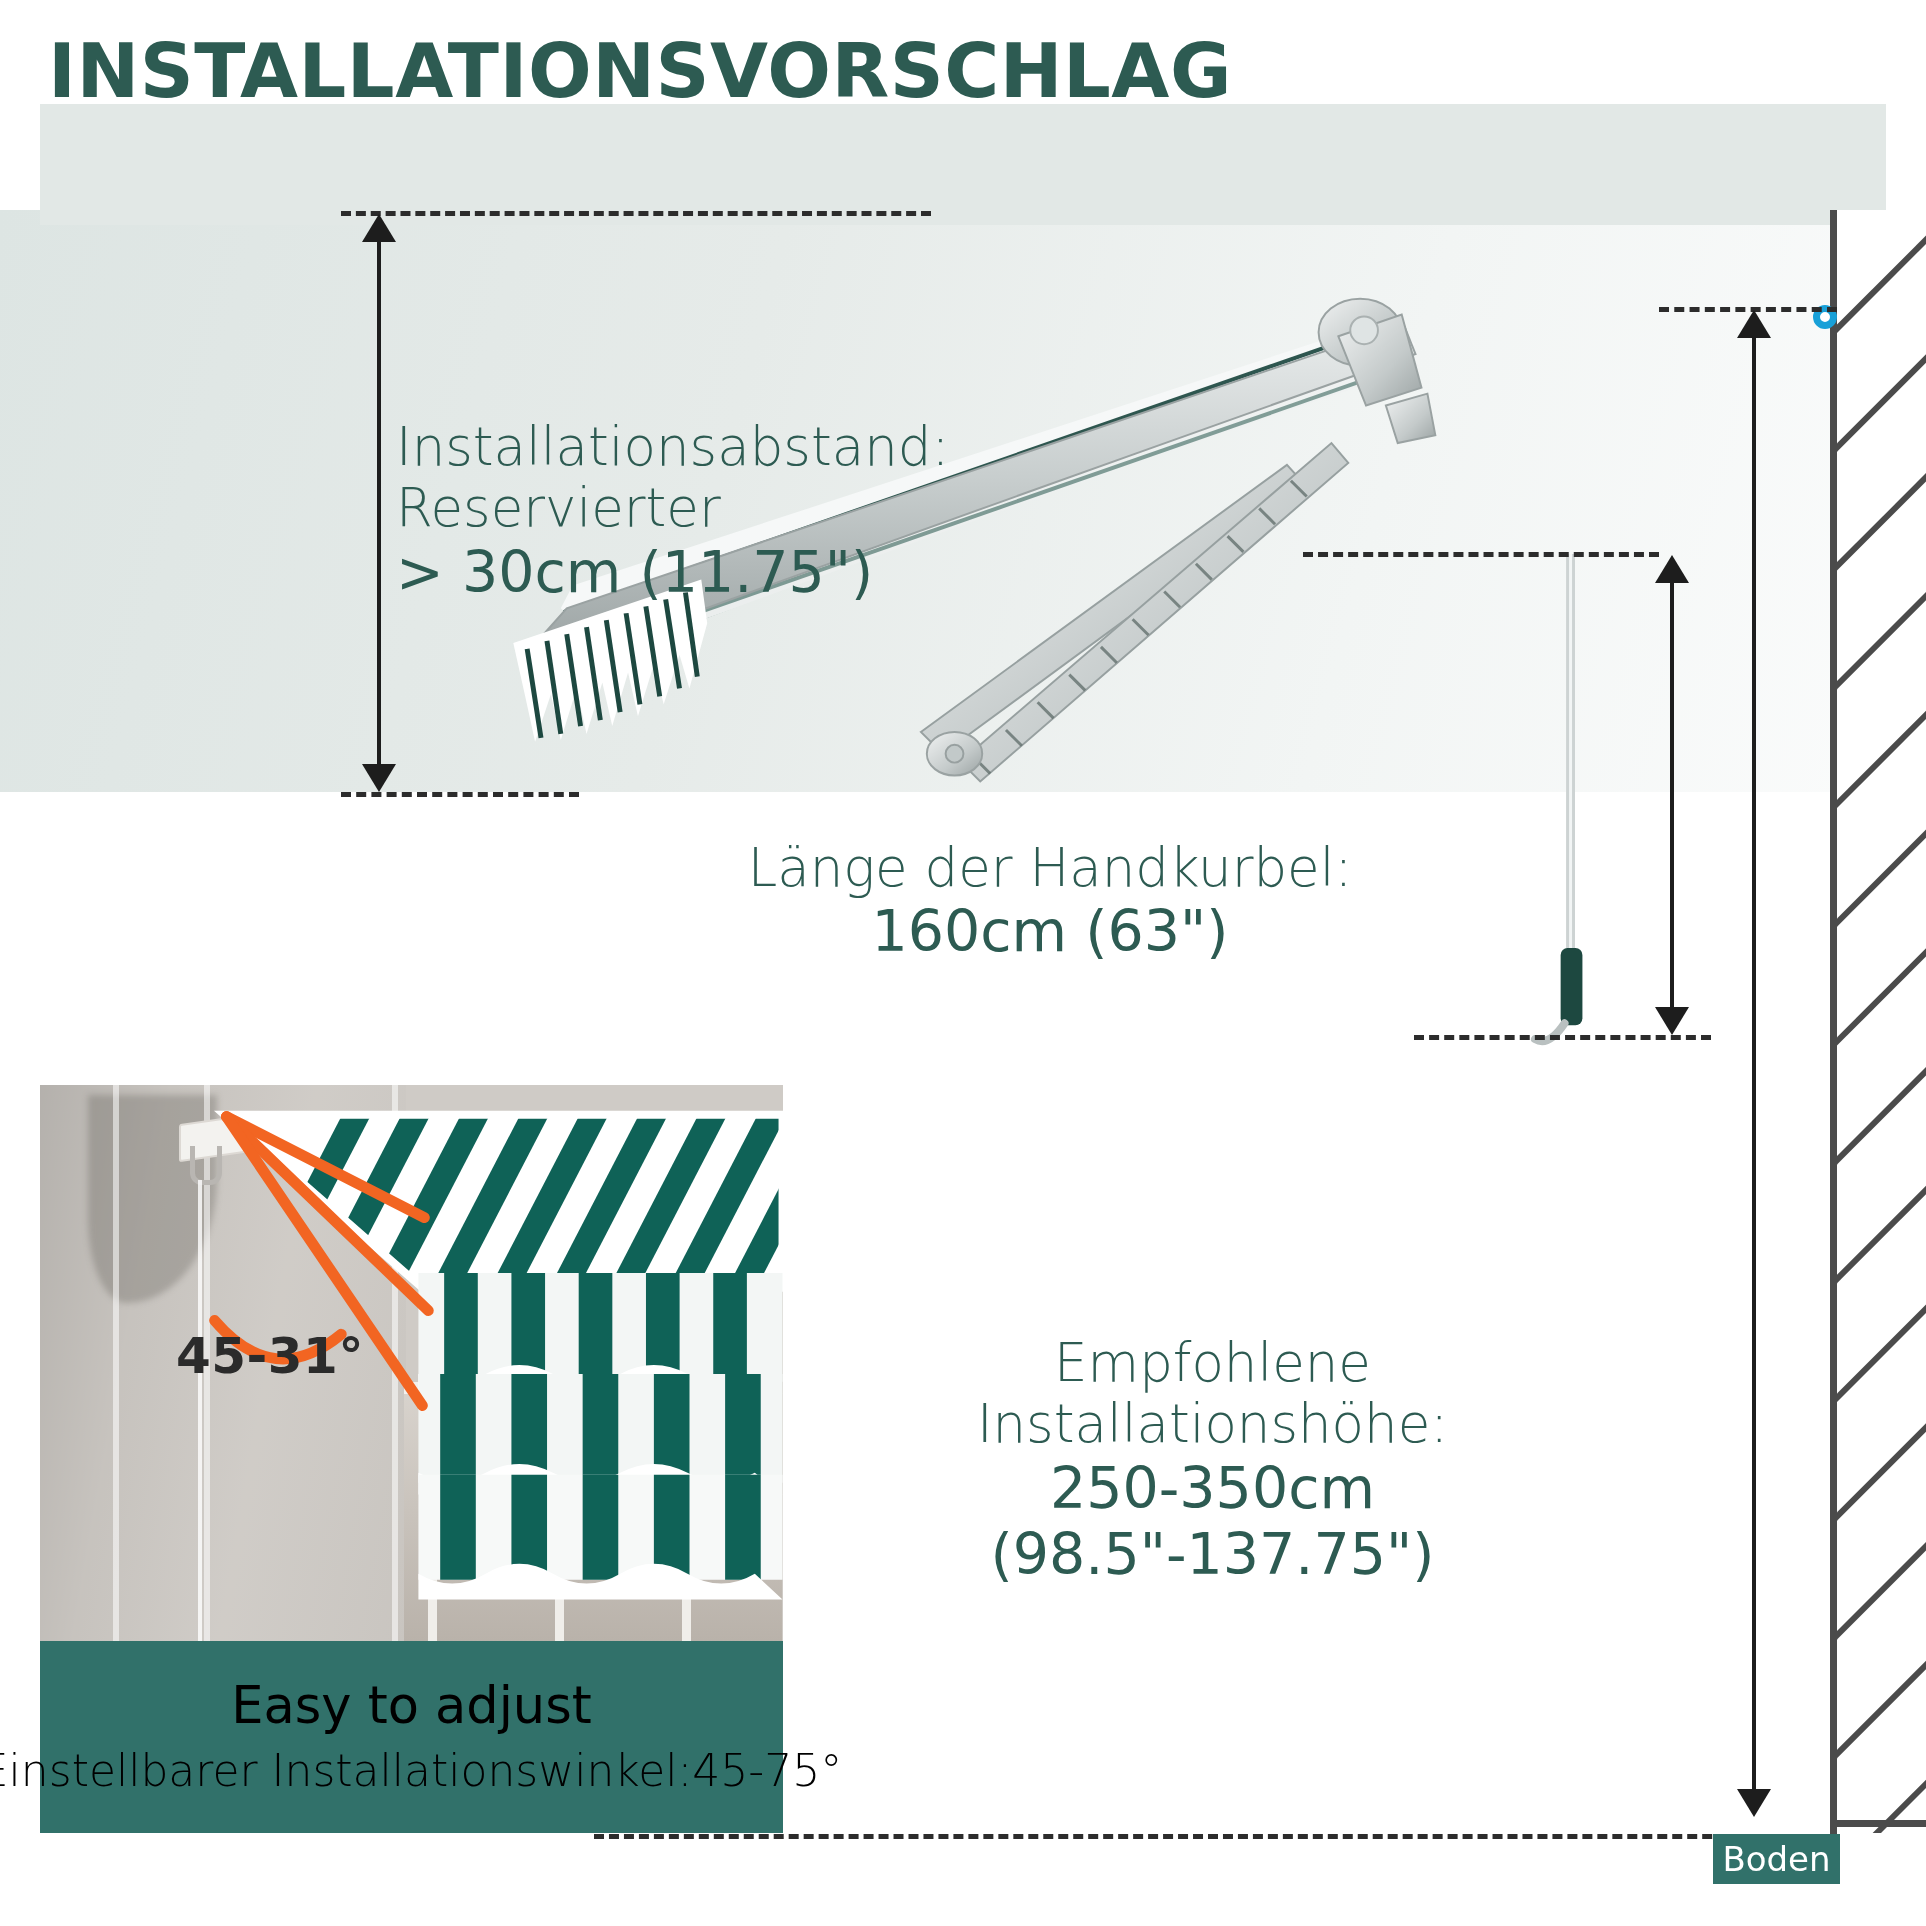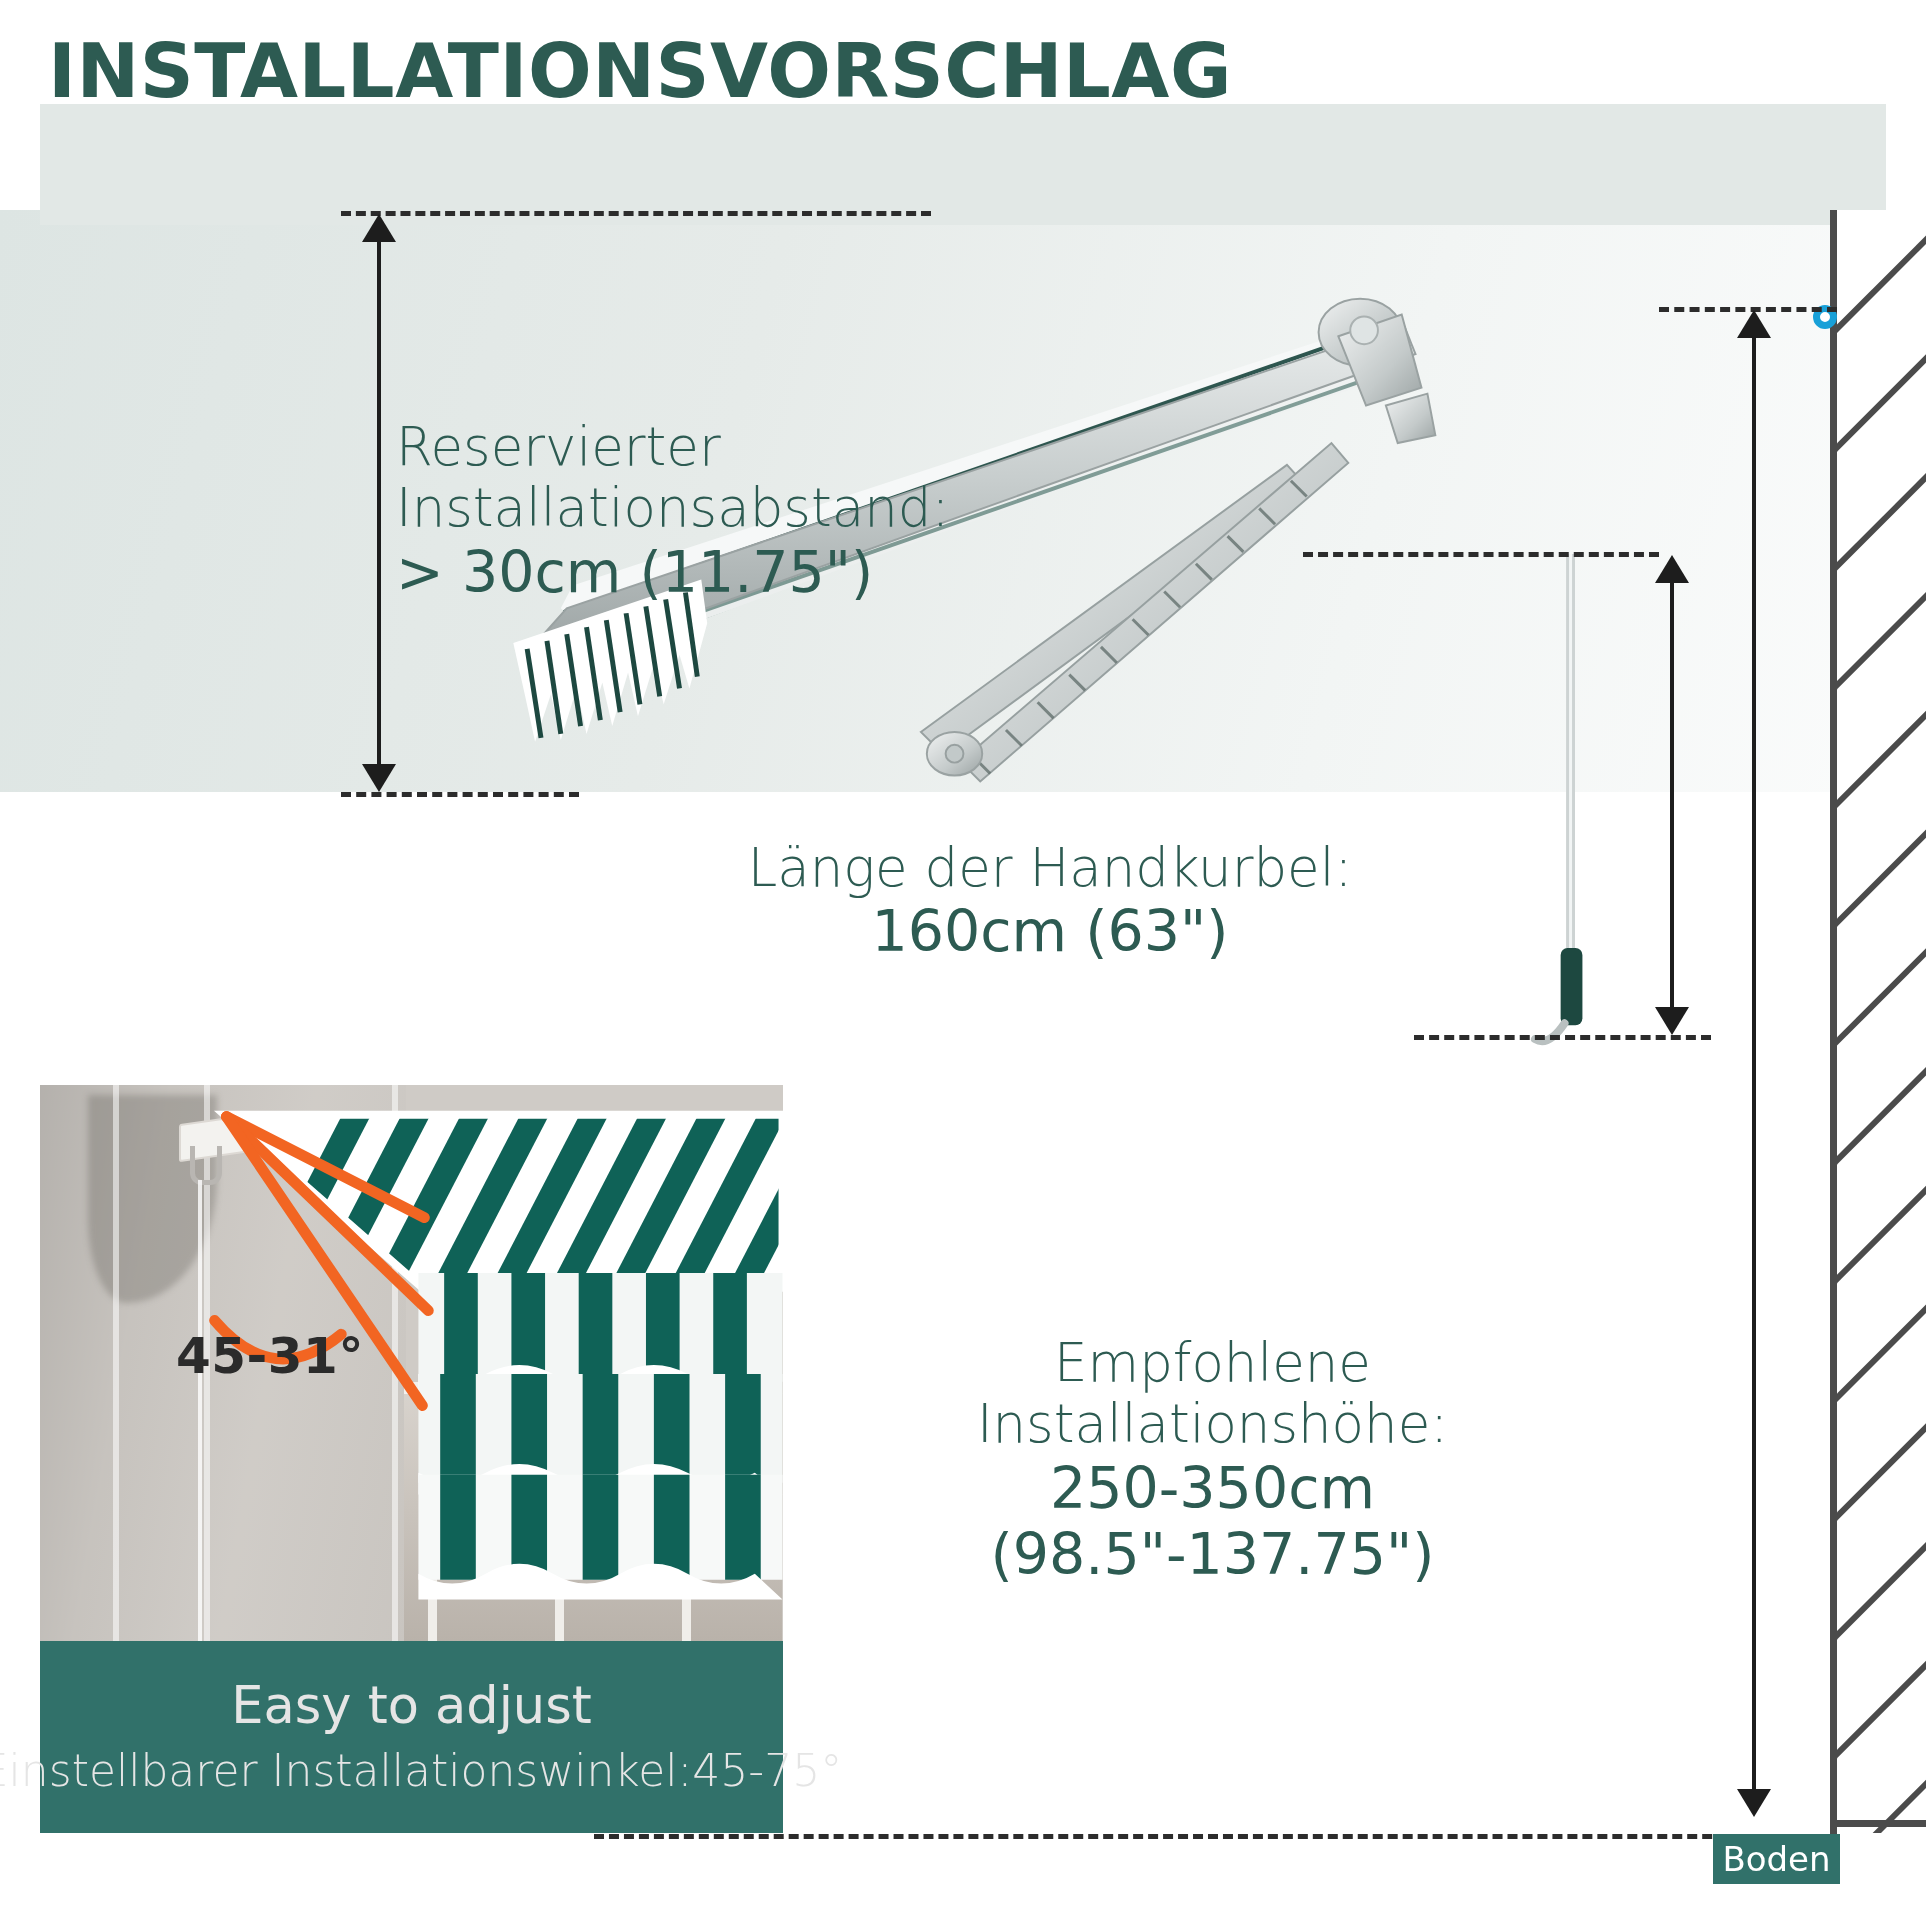--- a/index.html
+++ b/index.html
@@ -107,21 +107,21 @@
   }
   .ph-awn{position:absolute;left:0;top:0;width:743px;height:556px;}
   .angle-arc{position:absolute;left:0;top:0;width:743px;height:556px;}
   .angle-label{
     position:absolute;left:176px;top:1327px;
     font-size:50px;font-weight:600;color:#2b2b2b;letter-spacing:0.5px;
   }
 
   .caption-bar{
     position:absolute;left:40px;top:1641px;width:743px;height:192px;
-    background:#31716a;color:#e5e5e5;
+    background:#31716a;color:#000000;
     display:flex;flex-direction:column;align-items:center;justify-content:center;
   }
   .cap-1{font-size:51px;font-weight:400;line-height:1.15;}
   .cap-2{font-size:44px;font-weight:300;line-height:1.15;margin-top:10px;white-space:nowrap;}
 
   
   .boden-box{
     position:absolute;left:1665px;top:1834px;width:127px;height:50px;
     background:#31716a;color:#fff;
     display:flex;align-items:center;justify-content:center;
@@ -277,22 +277,22 @@
     <path d="M 50 474 q -16 24 -30 16" stroke="#b9c0c0" stroke-width="8" fill="none" stroke-linecap="round"></path>
   </svg>
 
   <div class="dash-h" style="left:341px;top:211px;width:590px;"></div>
   <div class="arrow-up" style="left:362px;top:214px;"></div>
   <div class="solid-v" style="left:377px;top:238px;height:535px;"></div>
   <div class="arrow-down" style="left:362px;top:764px;"></div>
   <div class="dash-h" style="left:341px;top:792px;width:238px;"></div>
 
   <div class="txt-block" id="t-reserved">
+    <div class="txt-light">Installationsabstand:</div>
     <div class="txt-light">Reservierter</div>
-    <div class="txt-light">Installationsabstand:</div>
     <div class="txt-bold">&gt; 30cm (11.75")</div>
   </div>
 
   <div class="dash-h" style="left:1303px;top:552px;width:356px;"></div>
   <div class="arrow-up" style="left:1655px;top:555px;"></div>
   <div class="solid-v" style="left:1670px;top:579px;height:436px;"></div>
   <div class="arrow-down" style="left:1655px;top:1007px;"></div>
   <div class="dash-h" style="left:1414px;top:1035px;width:297px;"></div>
 
   <div class="txt-block" id="t-crank">

